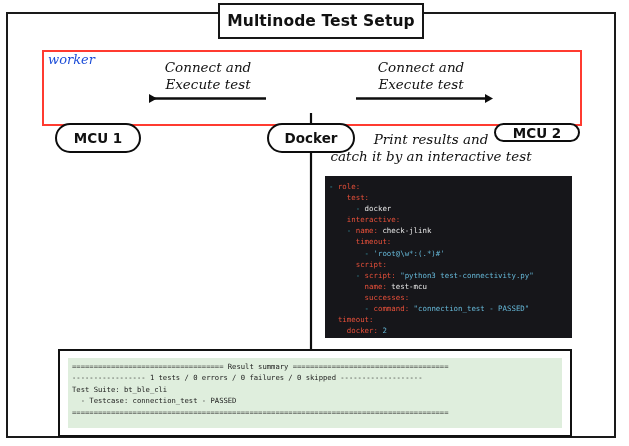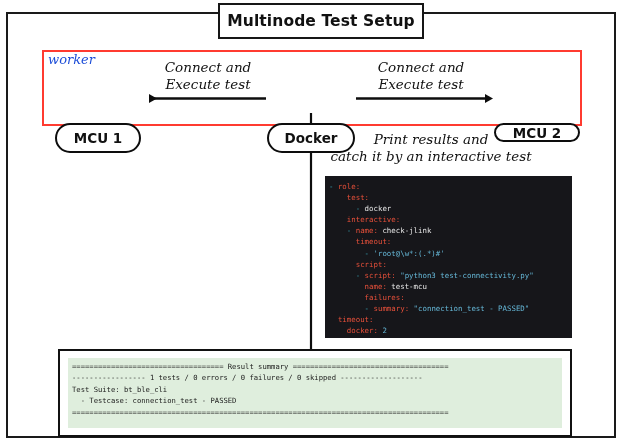--- a/index.html
+++ b/index.html
@@ -141,22 +141,22 @@
     <pre id="code-pre"><span class="d">- </span><span class="k">role:</span>
     <span class="k">test:</span>
       <span class="d">- </span><span class="v">docker</span>
     <span class="k">interactive:</span>
     <span class="d">- </span><span class="k">name:</span> <span class="v">check-jlink</span>
       <span class="k">timeout:</span>
         <span class="d">- </span><span class="s">'root@\w*:(.*)#'</span>
       <span class="k">script:</span>
       <span class="d">- </span><span class="k">script:</span> <span class="s">"python3 test-connectivity.py"</span>
         <span class="k">name:</span> <span class="v">test-mcu</span>
-        <span class="k">failures:</span>
-        <span class="d">- </span><span class="k">summary:</span> <span class="s">"connection_test - PASSED"</span>
+        <span class="k">successes:</span>
+        <span class="d">- </span><span class="k">command:</span> <span class="s">"connection_test - PASSED"</span>
   <span class="k">timeout:</span>
     <span class="k">docker:</span> <span class="n">2</span></pre>
   </div>
 
   <div class="result-box">
     <div class="result-inner">
       <pre id="result-pre">=================================== Result summary ====================================
 ----------------- 1 tests / 0 errors / 0 failures / 0 skipped -------------------
 Test Suite: bt_ble_cli
   - Testcase: connection_test - PASSED

